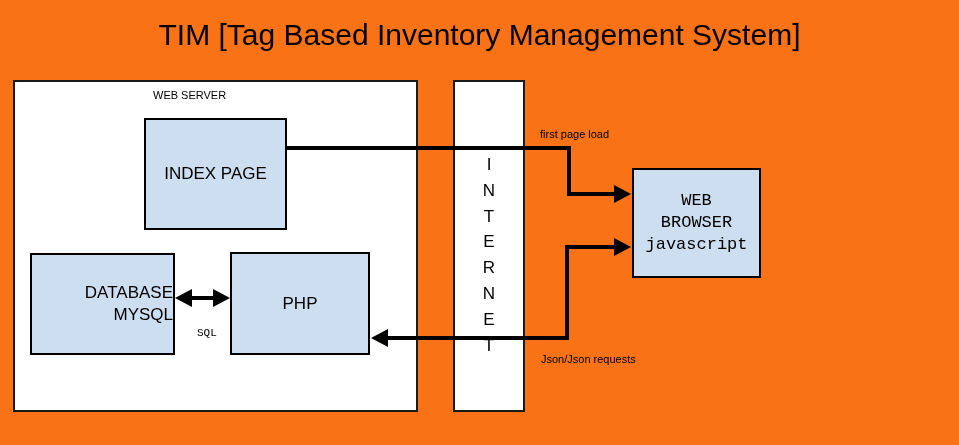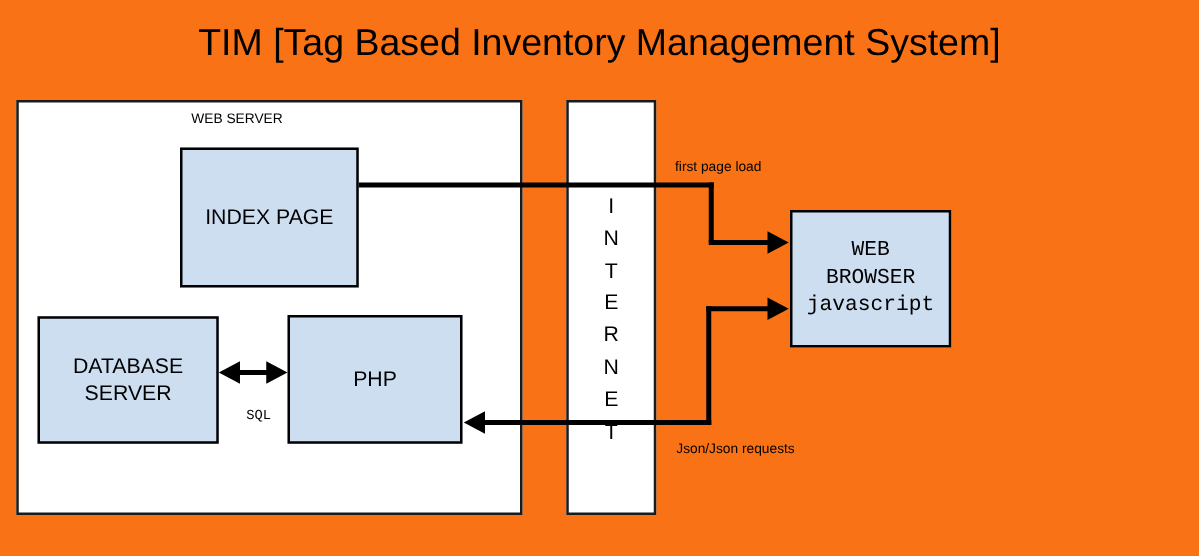--- a/index.html
+++ b/index.html
@@ -112,23 +112,23 @@
   <div id="diagram-title">TIM [Tag Based Inventory Management System]</div>
 
   <div class="container-box" style="left:13px; top:80px; width:405px; height:332px;"></div>
 
   <div class="plain-label" style="left:153px; top:89px;">WEB SERVER</div>
 
   <div class="node-box" style="left:144px; top:118px; width:143px; height:112px;">
     <span>INDEX PAGE</span>
   </div>
 
-  <div class="node-box" style="left:30px; top:253px; width:145px; height:102px;">
+  <div class="node-box" style="left:30px; top:253px; width:145px; height:102px;align-items:flex-end;">
     <span>DATABASE</span>
-    <span>SERVER</span>
+    <span>MYSQL</span>
   </div>
 
   <div class="node-box" style="left:230px; top:252px; width:140px; height:103px;">
     <span>PHP</span>
   </div>
 
   <div class="seg-h" style="left:189px; top:296px; width:28px;"></div>
   <div class="arrow-head arrow-left" style="left:175px; top:289px;"></div>
   <div class="arrow-head arrow-right" style="left:213px; top:289px;"></div>
   <div class="plain-label" style="left:197px; top:327px;font-family:Liberation Mono, monospace;">SQL</div>

